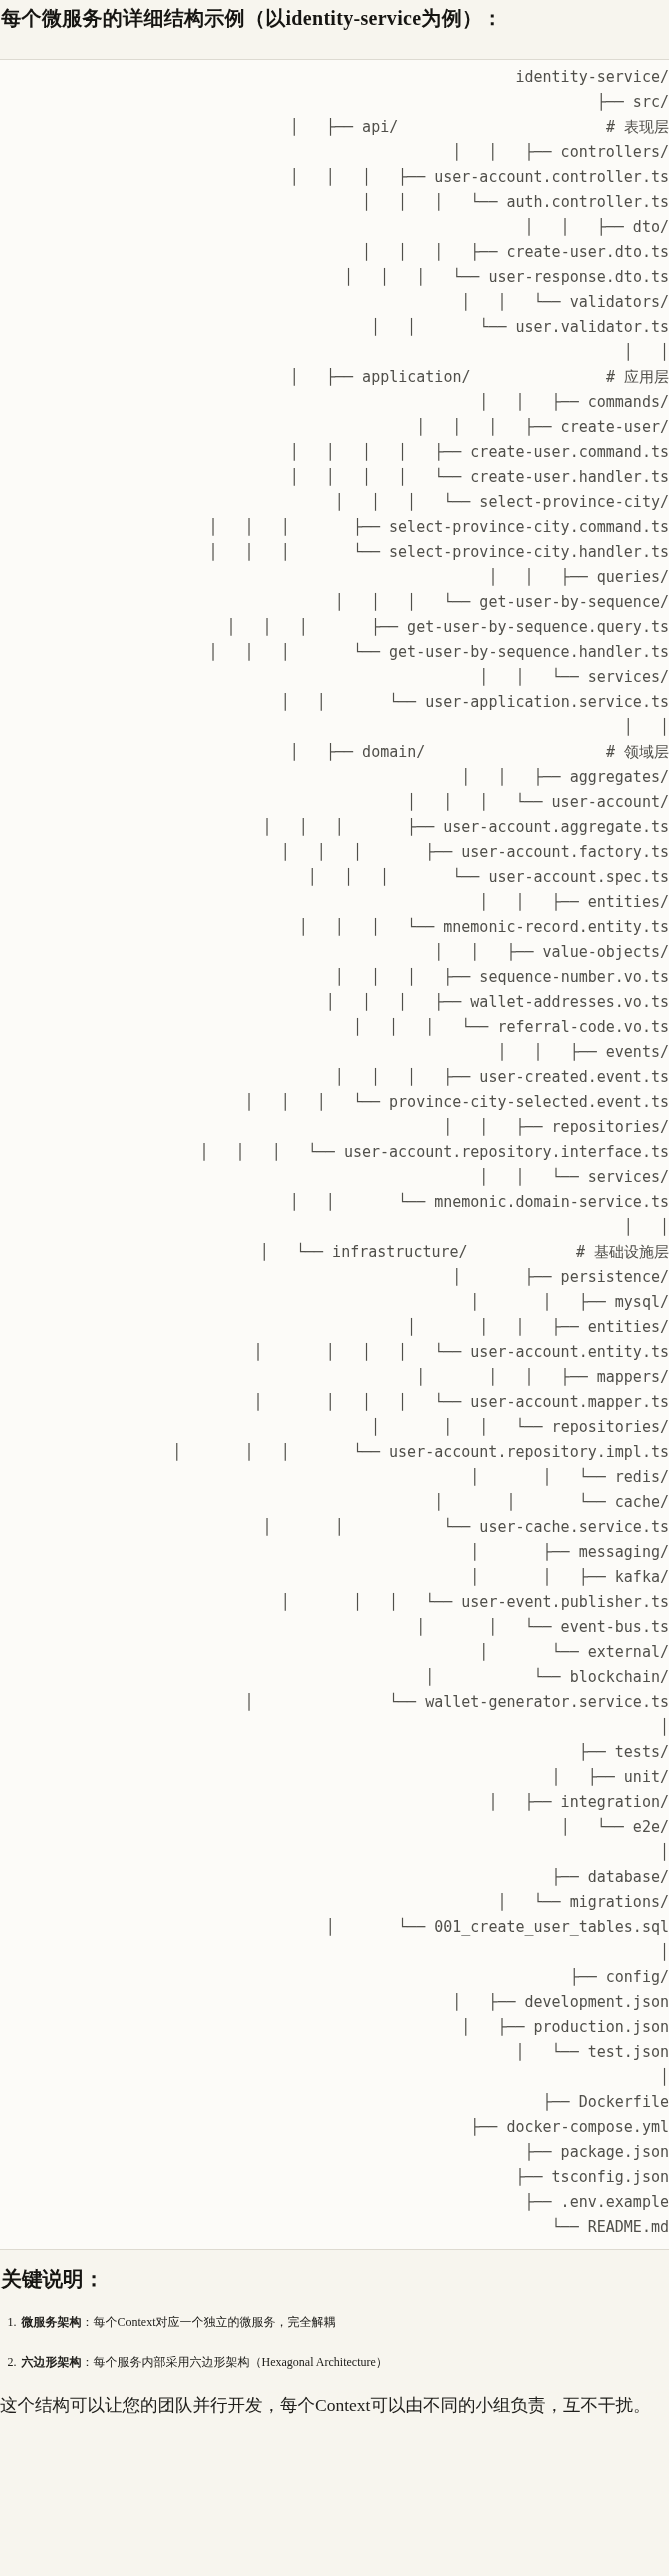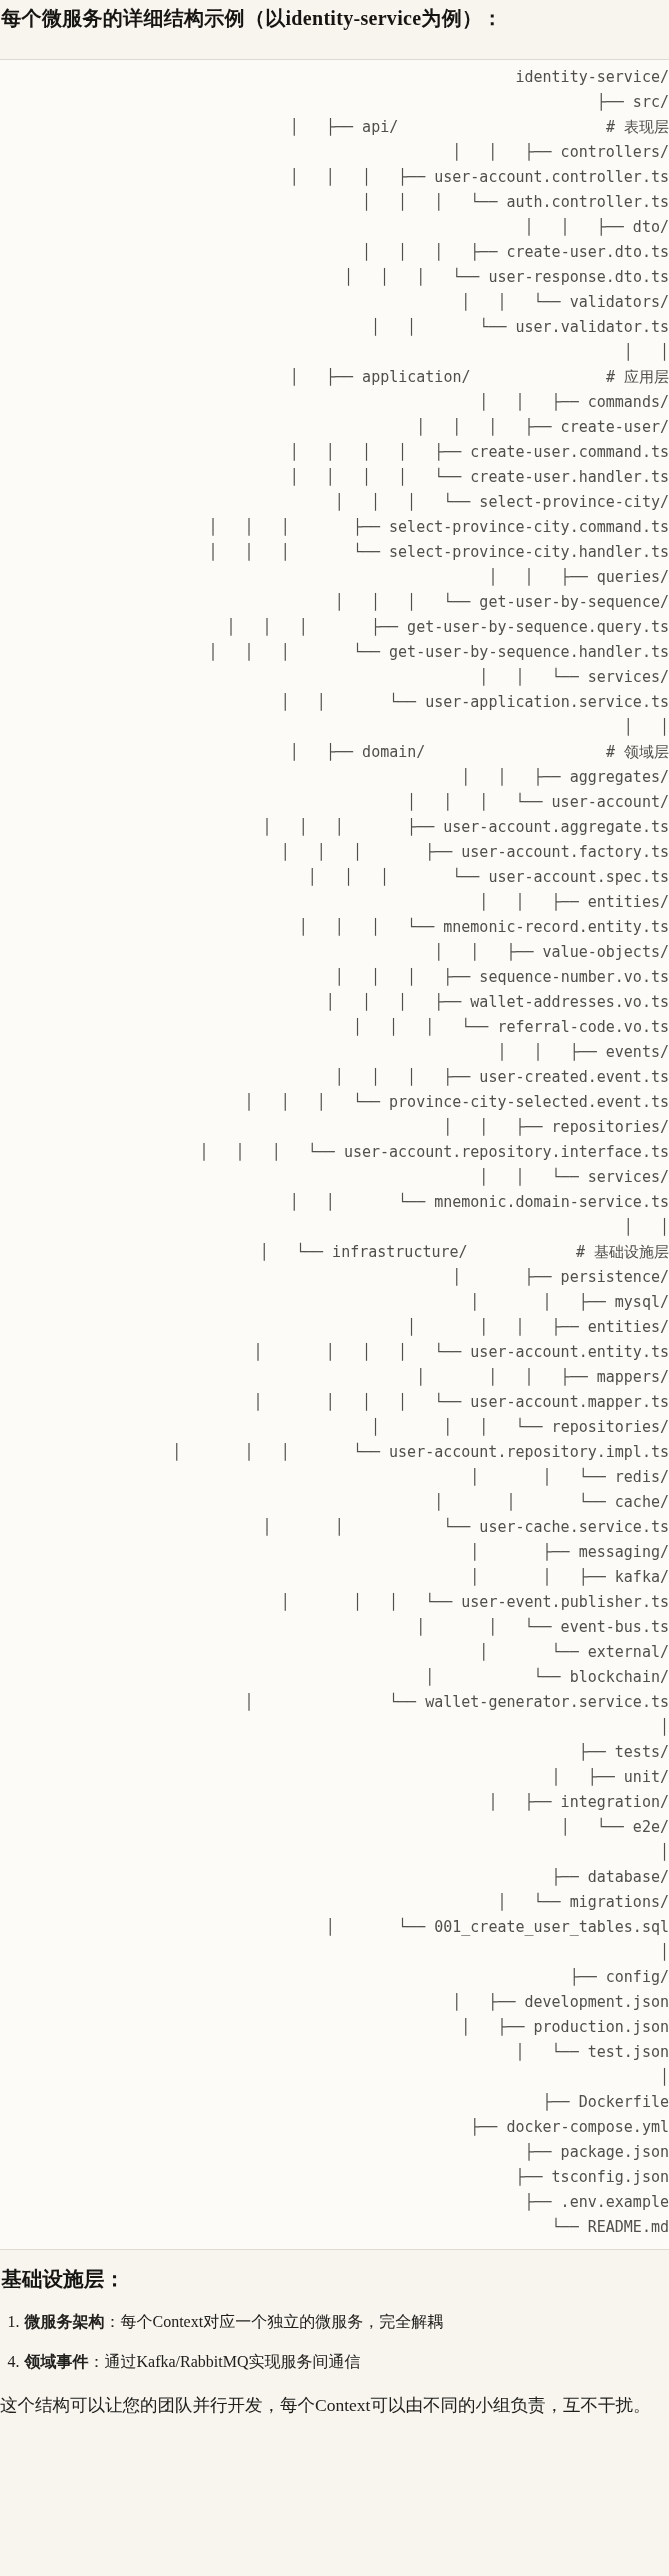--- a/index.html
+++ b/index.html
@@ -50,21 +50,21 @@
     color: #161512;
   }
   .notes-list {
     margin: 0;
     padding: 0;
     list-style: none;
   }
   .note-item {
     margin-top: 15.6px;
     padding-left: 7.5px;
-    font-size: 16px;
+    font-size: 12px;
     line-height: 24.4px;
     color: #21201d;
   }
   .note-item .num {
     margin-right: 5px;
   }
   .note-item .term {
     font-weight: 700;
   }
   .closing-paragraph {
@@ -164,23 +164,23 @@
 │   └── test.json
 │
 ├── Dockerfile
 ├── docker-compose.yml
 ├── package.json
 ├── tsconfig.json
 ├── .env.example
 └── README.md</pre>
   </div>
 
-  <h2 class="notes-heading">基础设施层：</h2>
+  <h2 class="notes-heading">关键说明：</h2>
 
   <ol class="notes-list">
     <li class="note-item"><span class="num">1.</span><span class="term">微服务架构</span><span class="colon">：</span><span class="desc">每个Context对应一个独立的微服务，完全解耦</span></li>
-    <li class="note-item"><span class="num">4.</span><span class="term">领域事件</span><span class="colon">：</span><span class="desc">通过Kafka/RabbitMQ实现服务间通信</span></li>
+    <li class="note-item"><span class="num">2.</span><span class="term">六边形架构</span><span class="colon">：</span><span class="desc">每个服务内部采用六边形架构（Hexagonal Architecture）</span></li>
   </ol>
 
   <p class="closing-paragraph">这个结构可以让您的团队并行开发，每个Context可以由不同的小组负责，互不干扰。</p>
 
 </div>
 
 
 </body></html>

